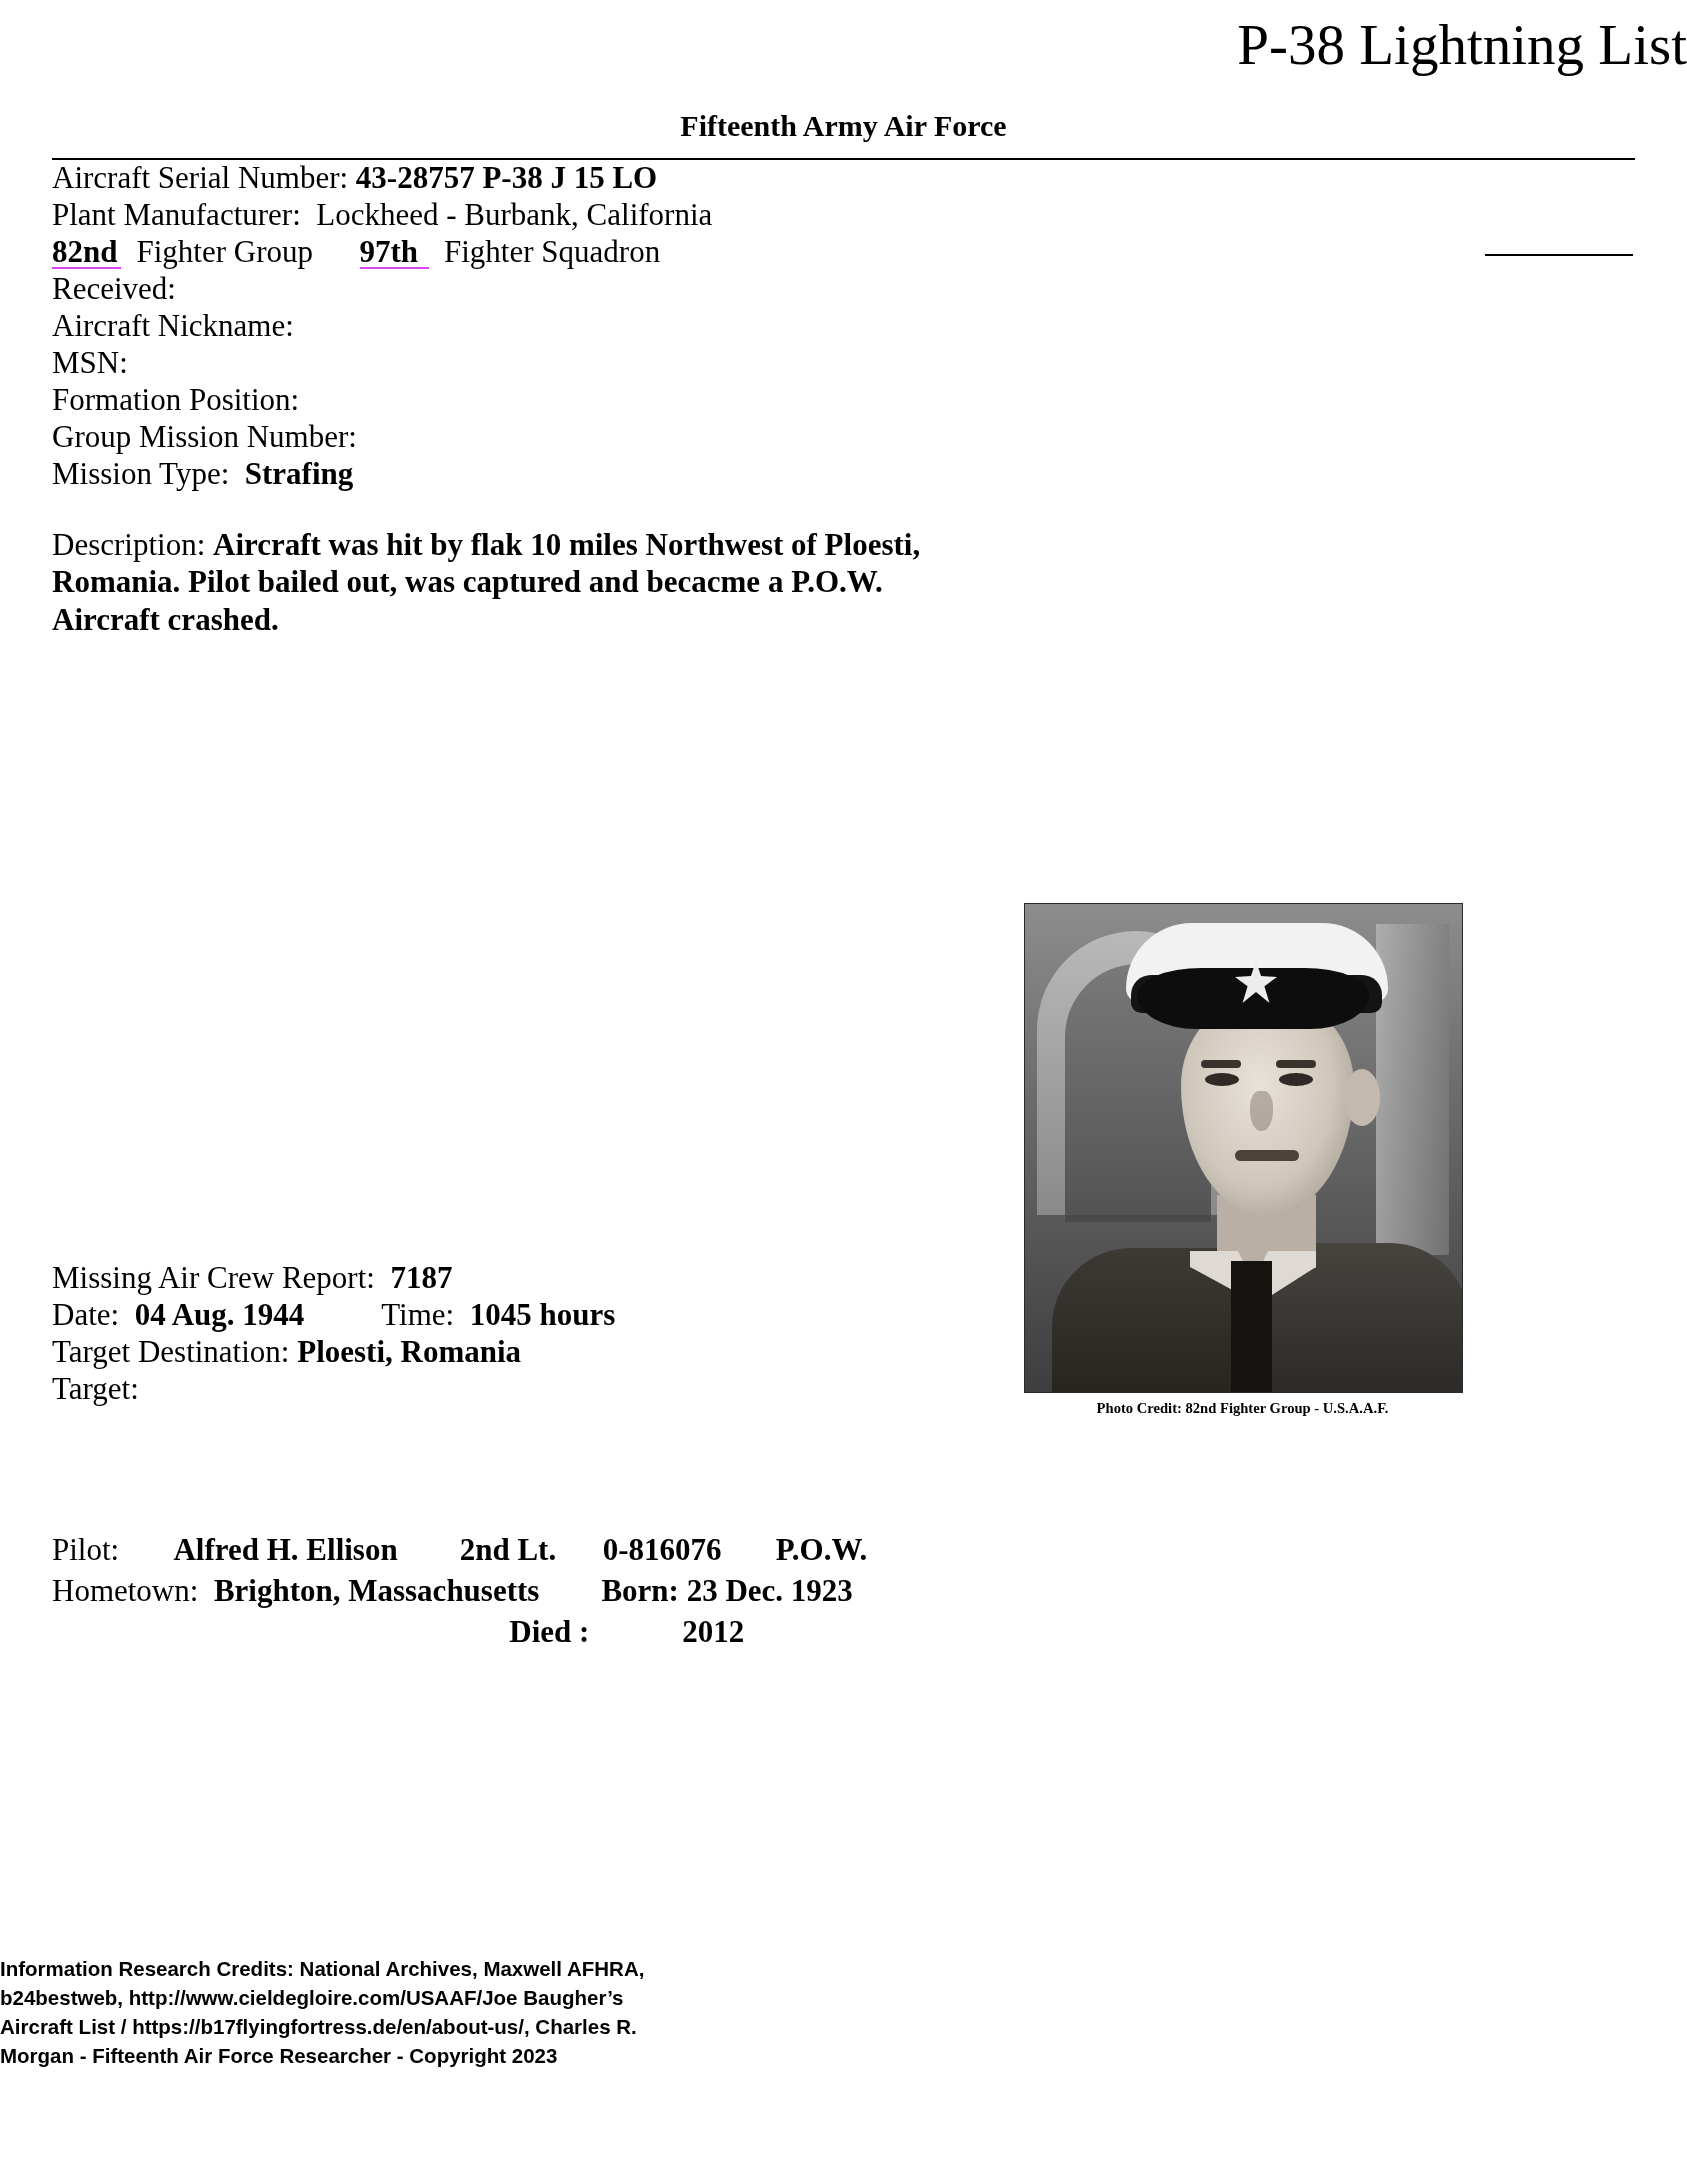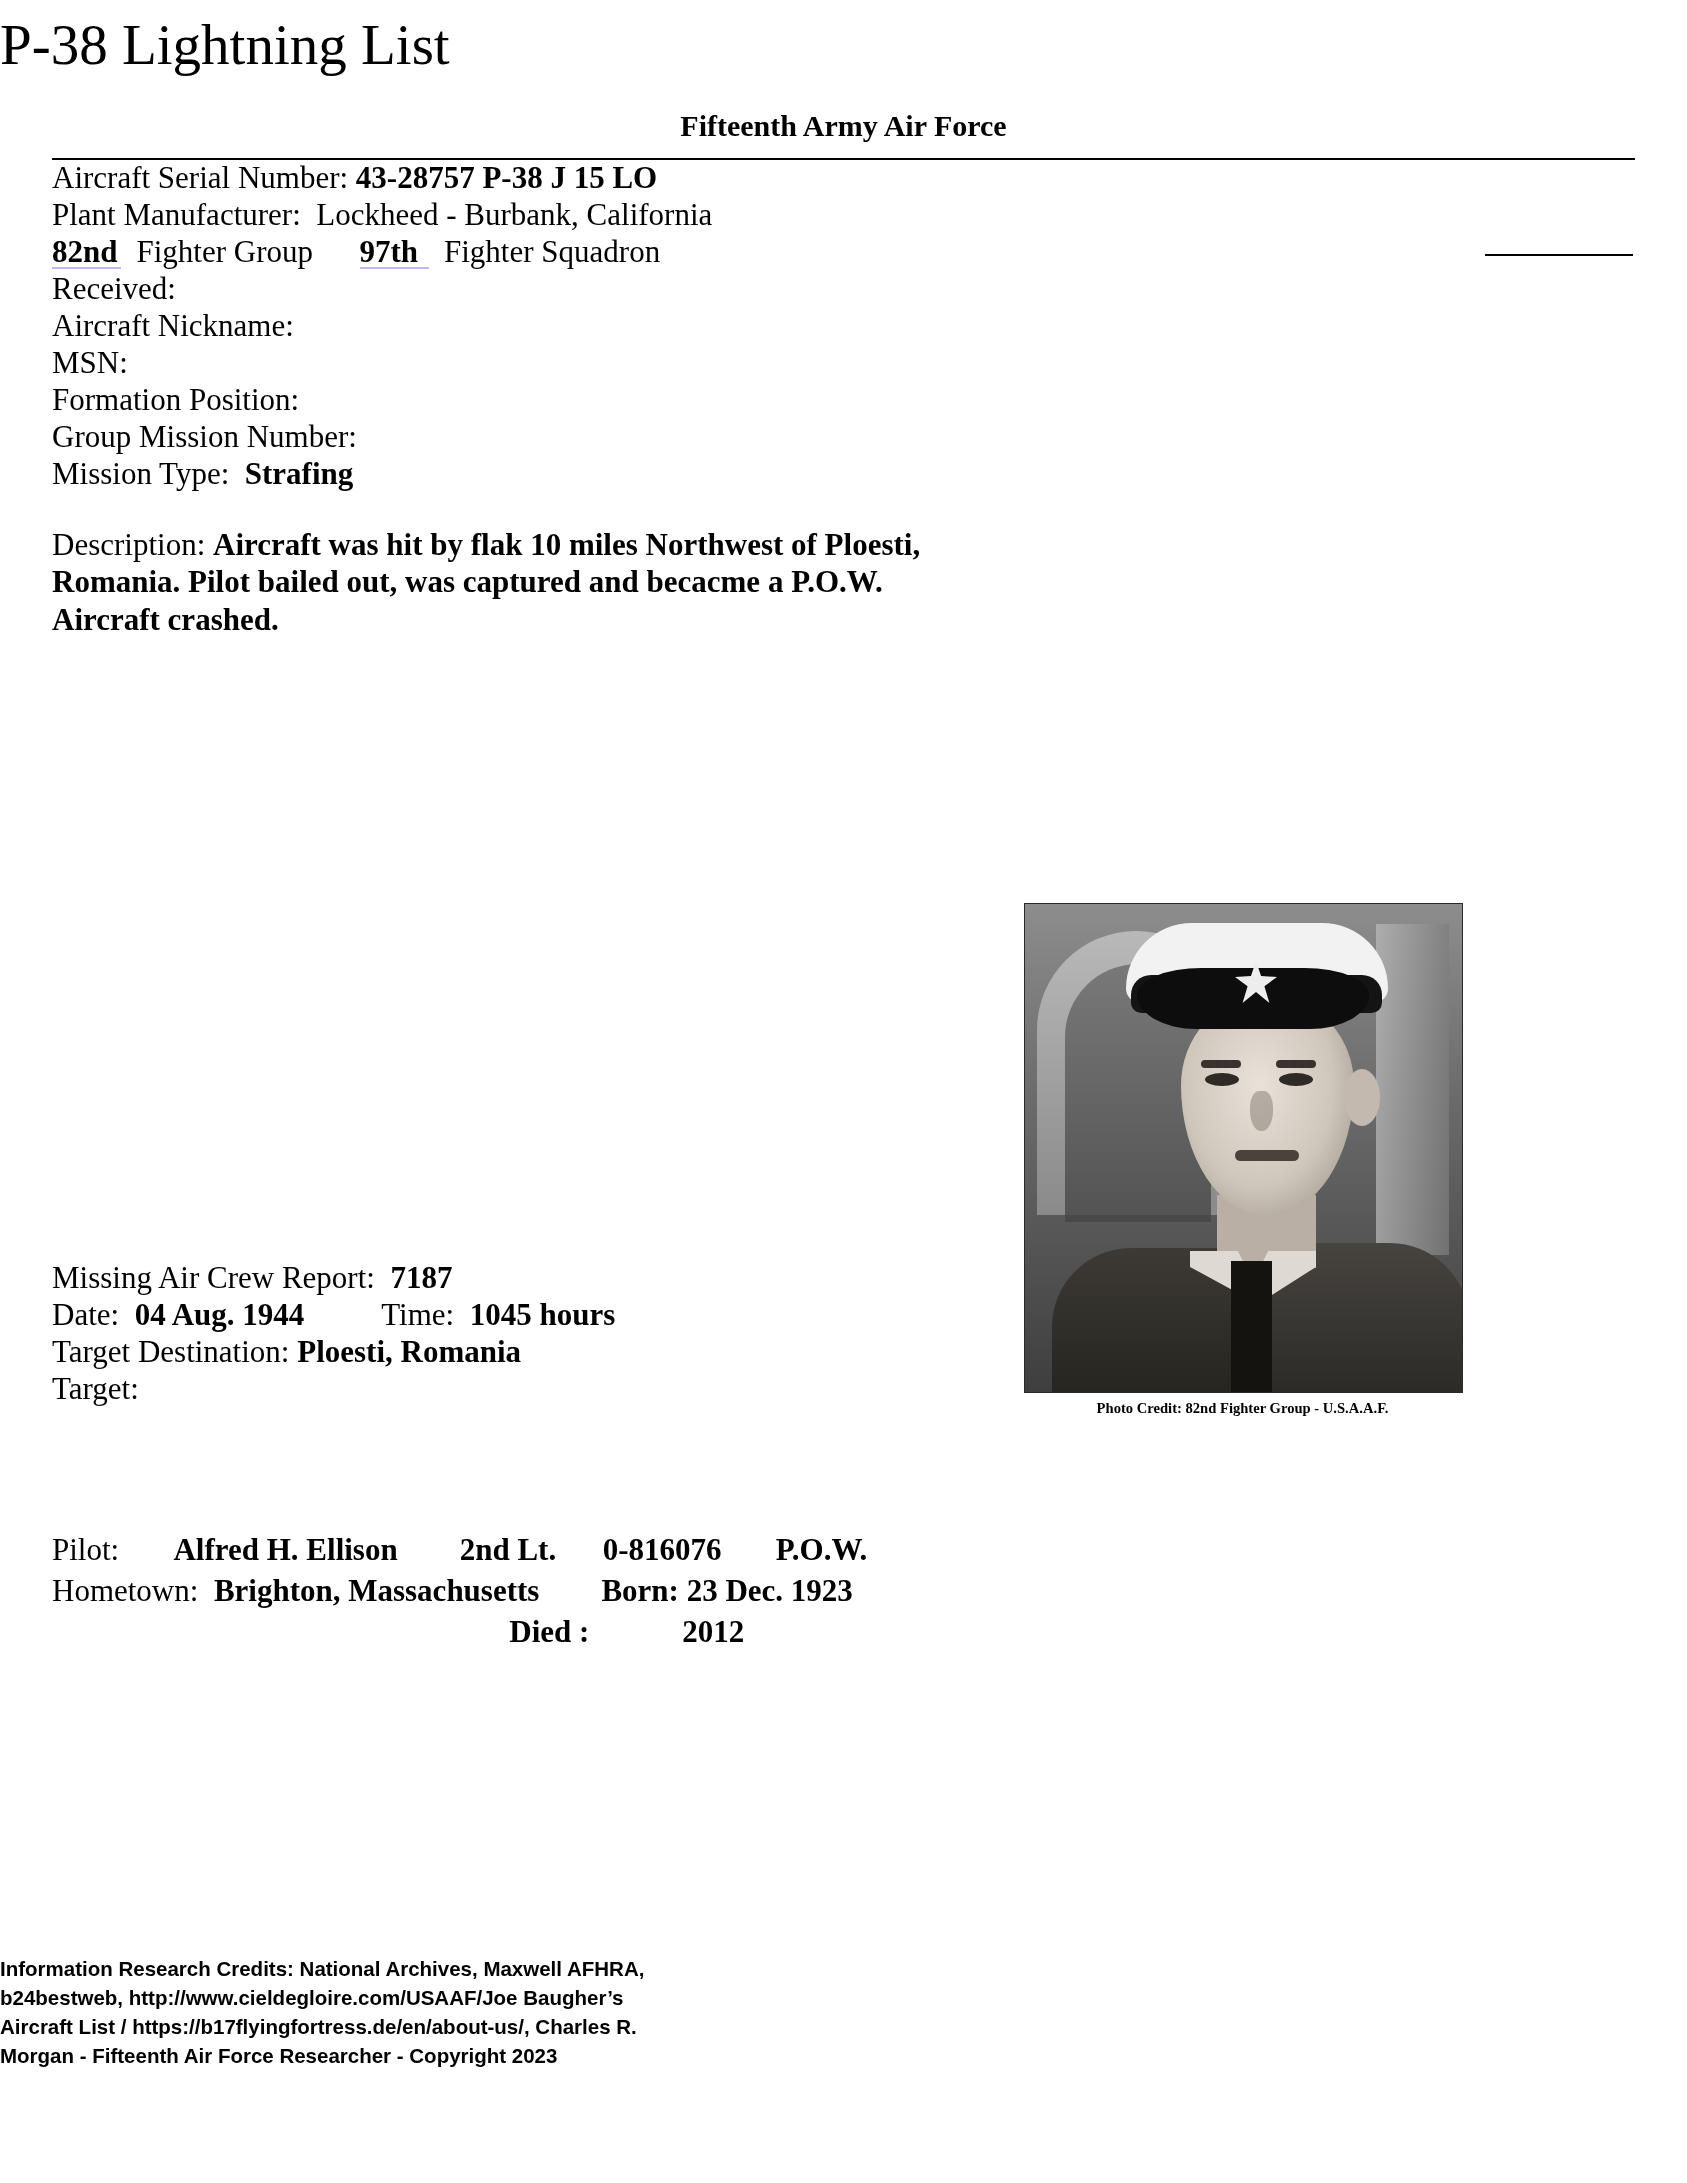--- a/index.html
+++ b/index.html
@@ -18,21 +18,21 @@
   .page {
     position: relative;
     width: 1687px;
     height: 2183px;
     padding: 0;
     box-sizing: border-box;
   }
 
   
   .doc-title {
-    text-align: left;
+    text-align: right;
     font-size: 57px;
     line-height: 1.0;
     margin-top: 16px;
     letter-spacing: 0px;
     font-weight: normal;
     font-family: "Liberation Serif", serif;
   }
   .doc-subtitle {
     text-align: center;
     font-size: 30px;
@@ -54,21 +54,21 @@
   }
   .line {
     white-space: pre;
     display: block;
     height: 37px;
   }
   .lbl { font-weight: normal; }
   .val { font-weight: bold; }
   .ul-val {
     font-weight: bold;
-    border-bottom: 2px solid #c4b5fd;
+    border-bottom: 2px solid #d946ef;
     display: inline-block;
     min-width: 69px;
     text-align: left;
     line-height: 1.0;
   }
   .short-rule {
     position: absolute;
     top: 238px;
     right: 54px;
     width: 148px;

